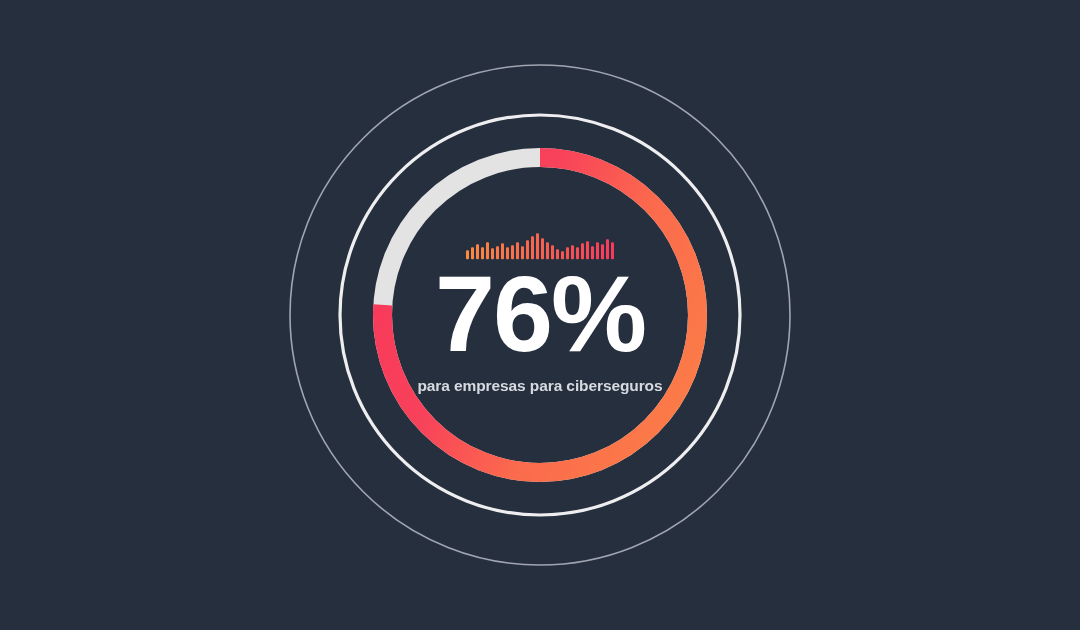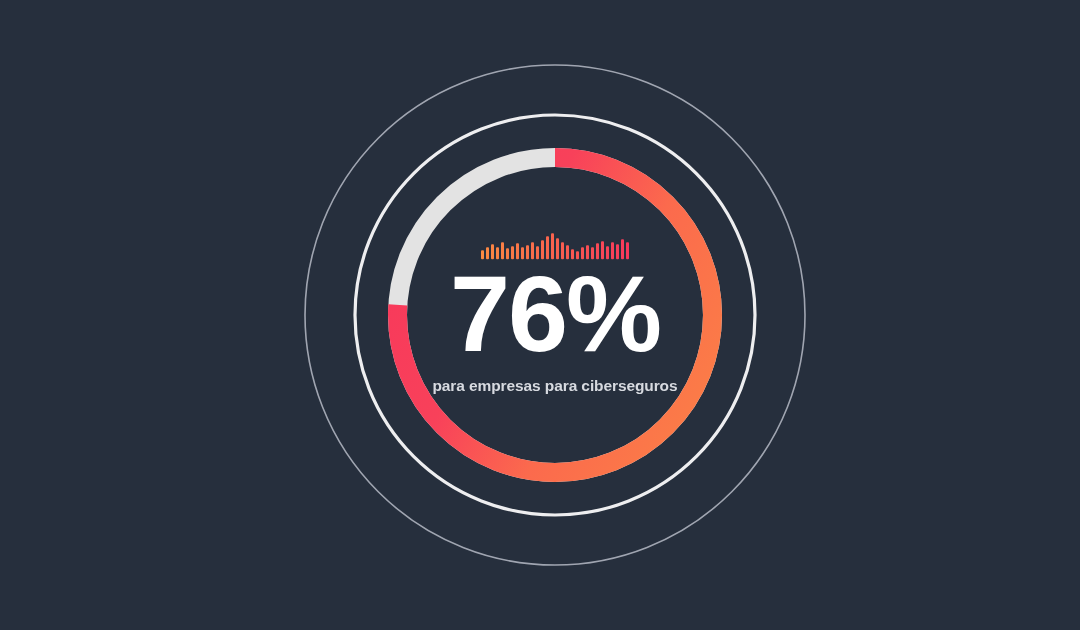--- a/index.html
+++ b/index.html
@@ -10,21 +10,20 @@
     width: 1080px;
     height: 630px;
     background: #262f3d;
     font-family: "Liberation Sans", sans-serif;
     overflow: hidden;
   }
   .stage {
     position: relative;
     width: 947px;
     height: 630px;
-    margin-left: 15px;
   }
   .ring-svg {
     position: absolute;
     left: 0;
     top: 0;
     width: 1080px;
     height: 630px;
   }
   .center-stack {
     position: absolute;

